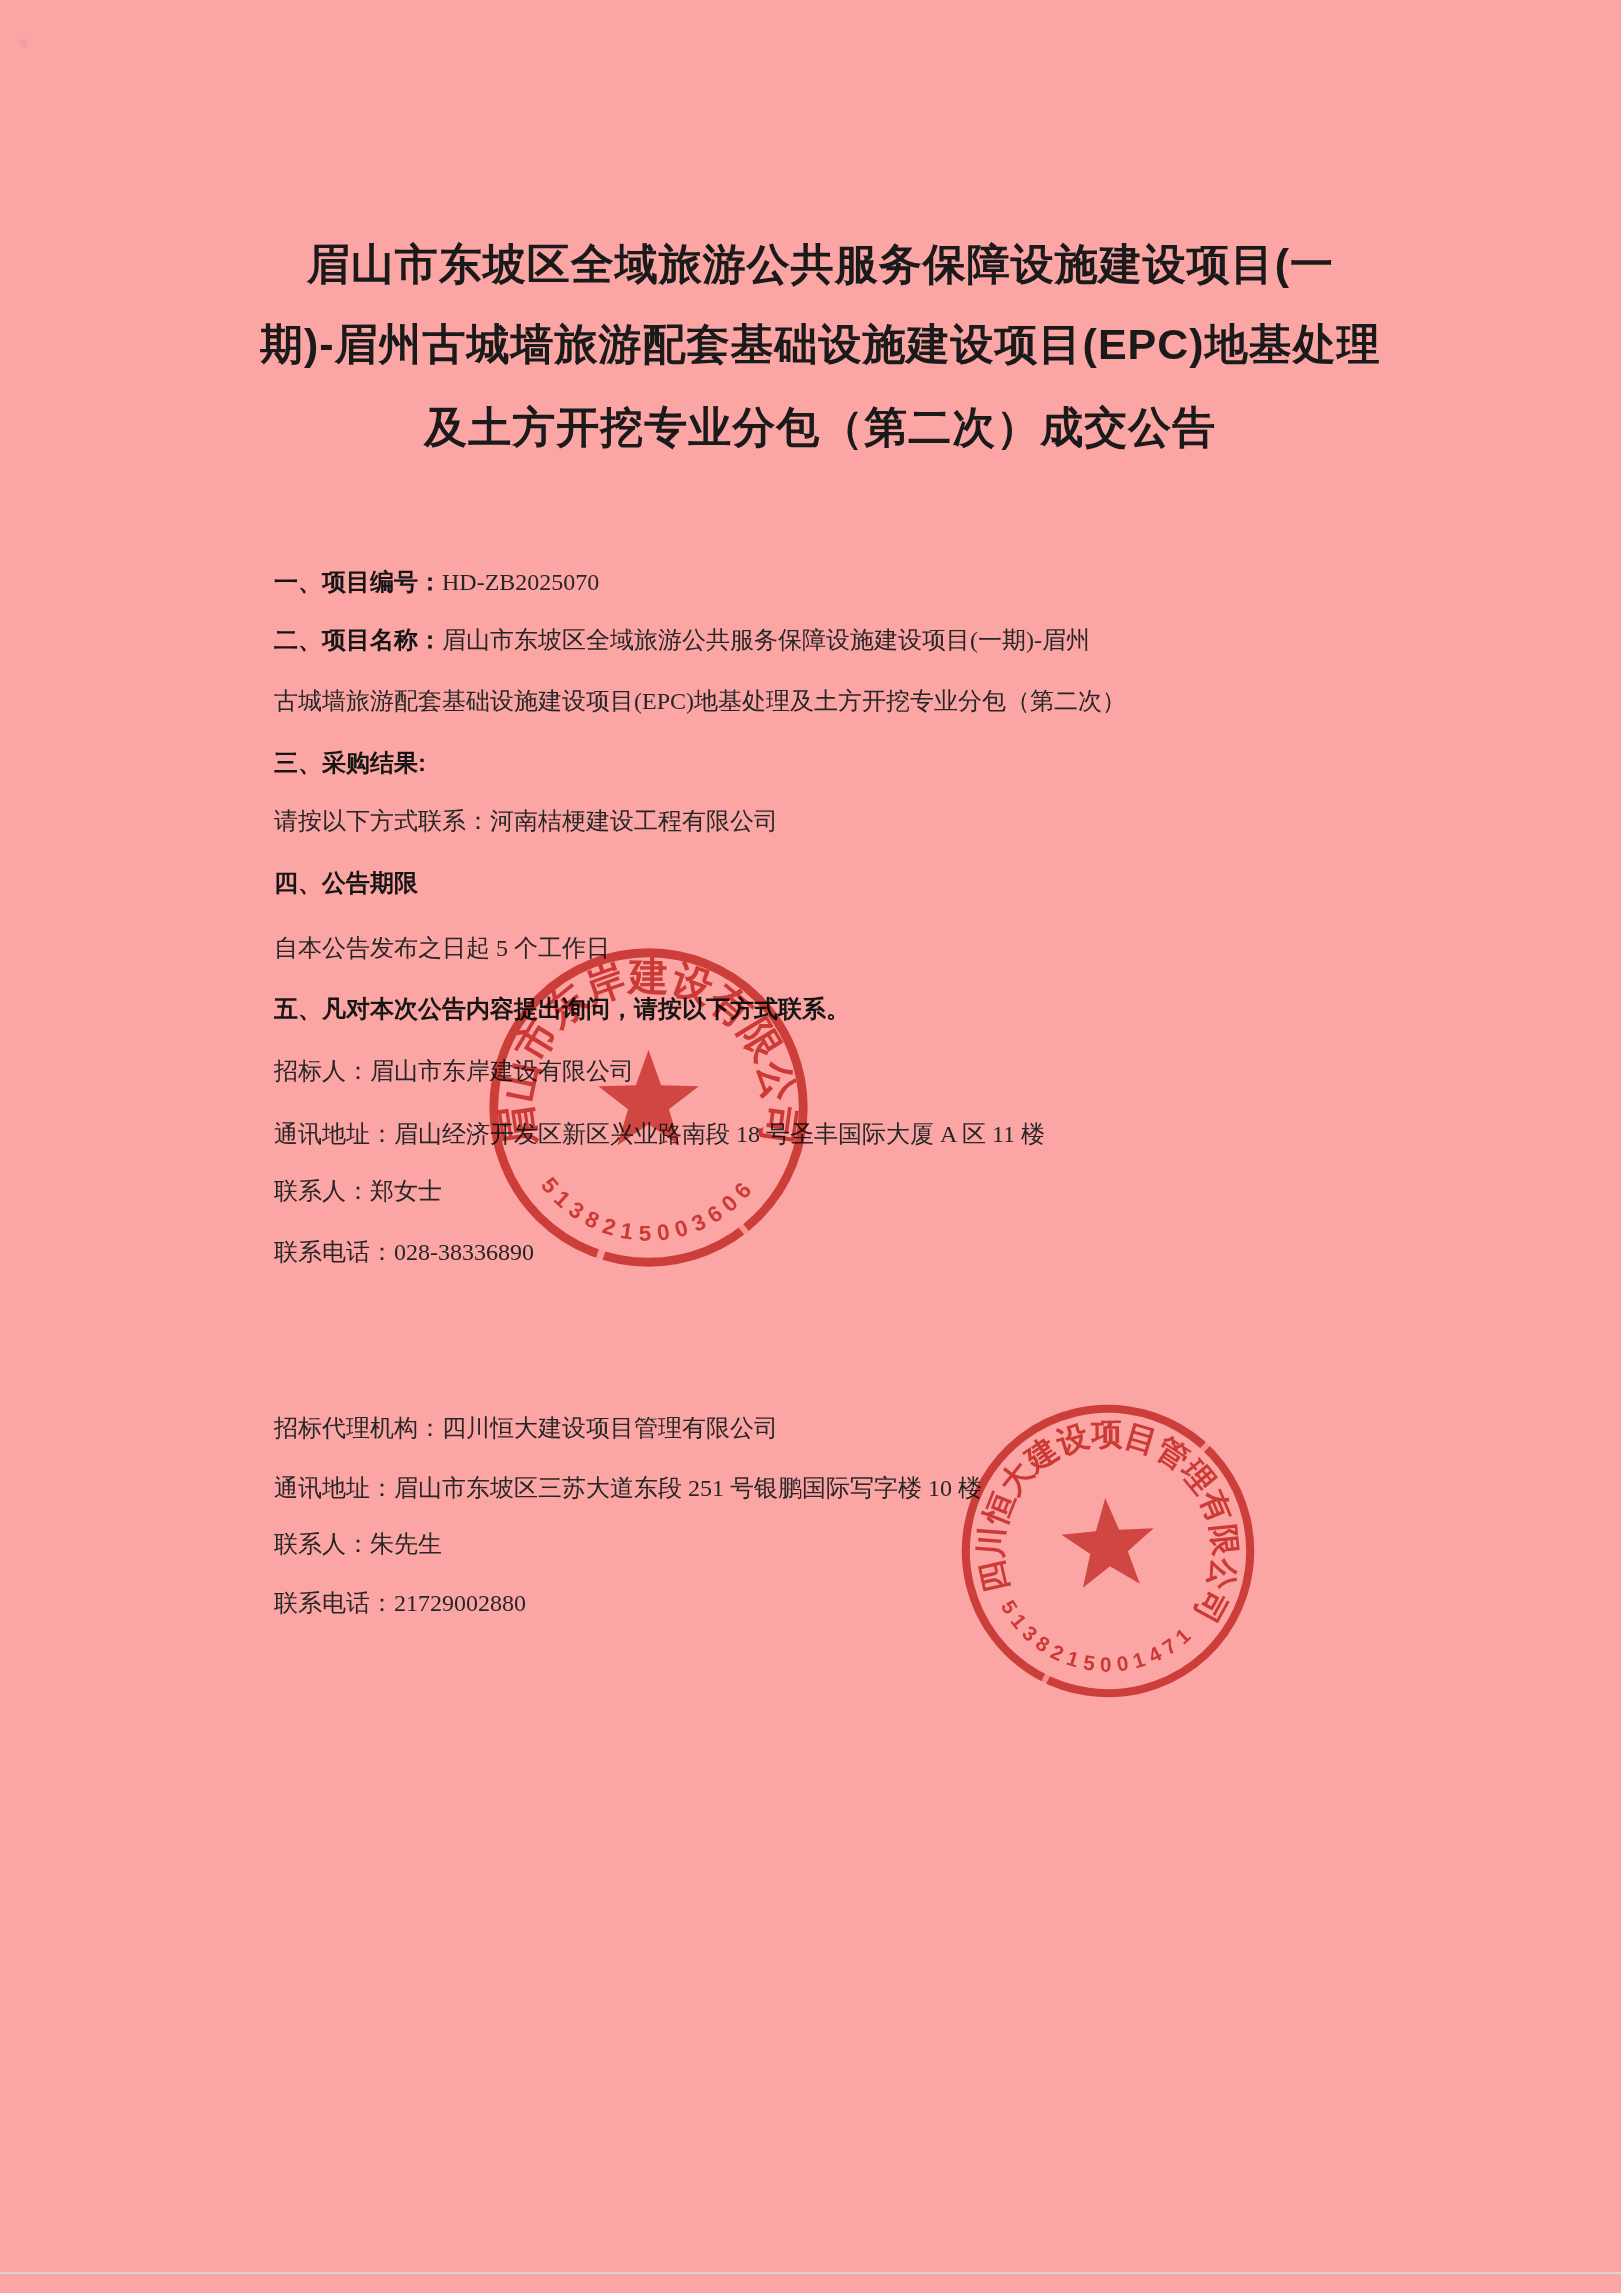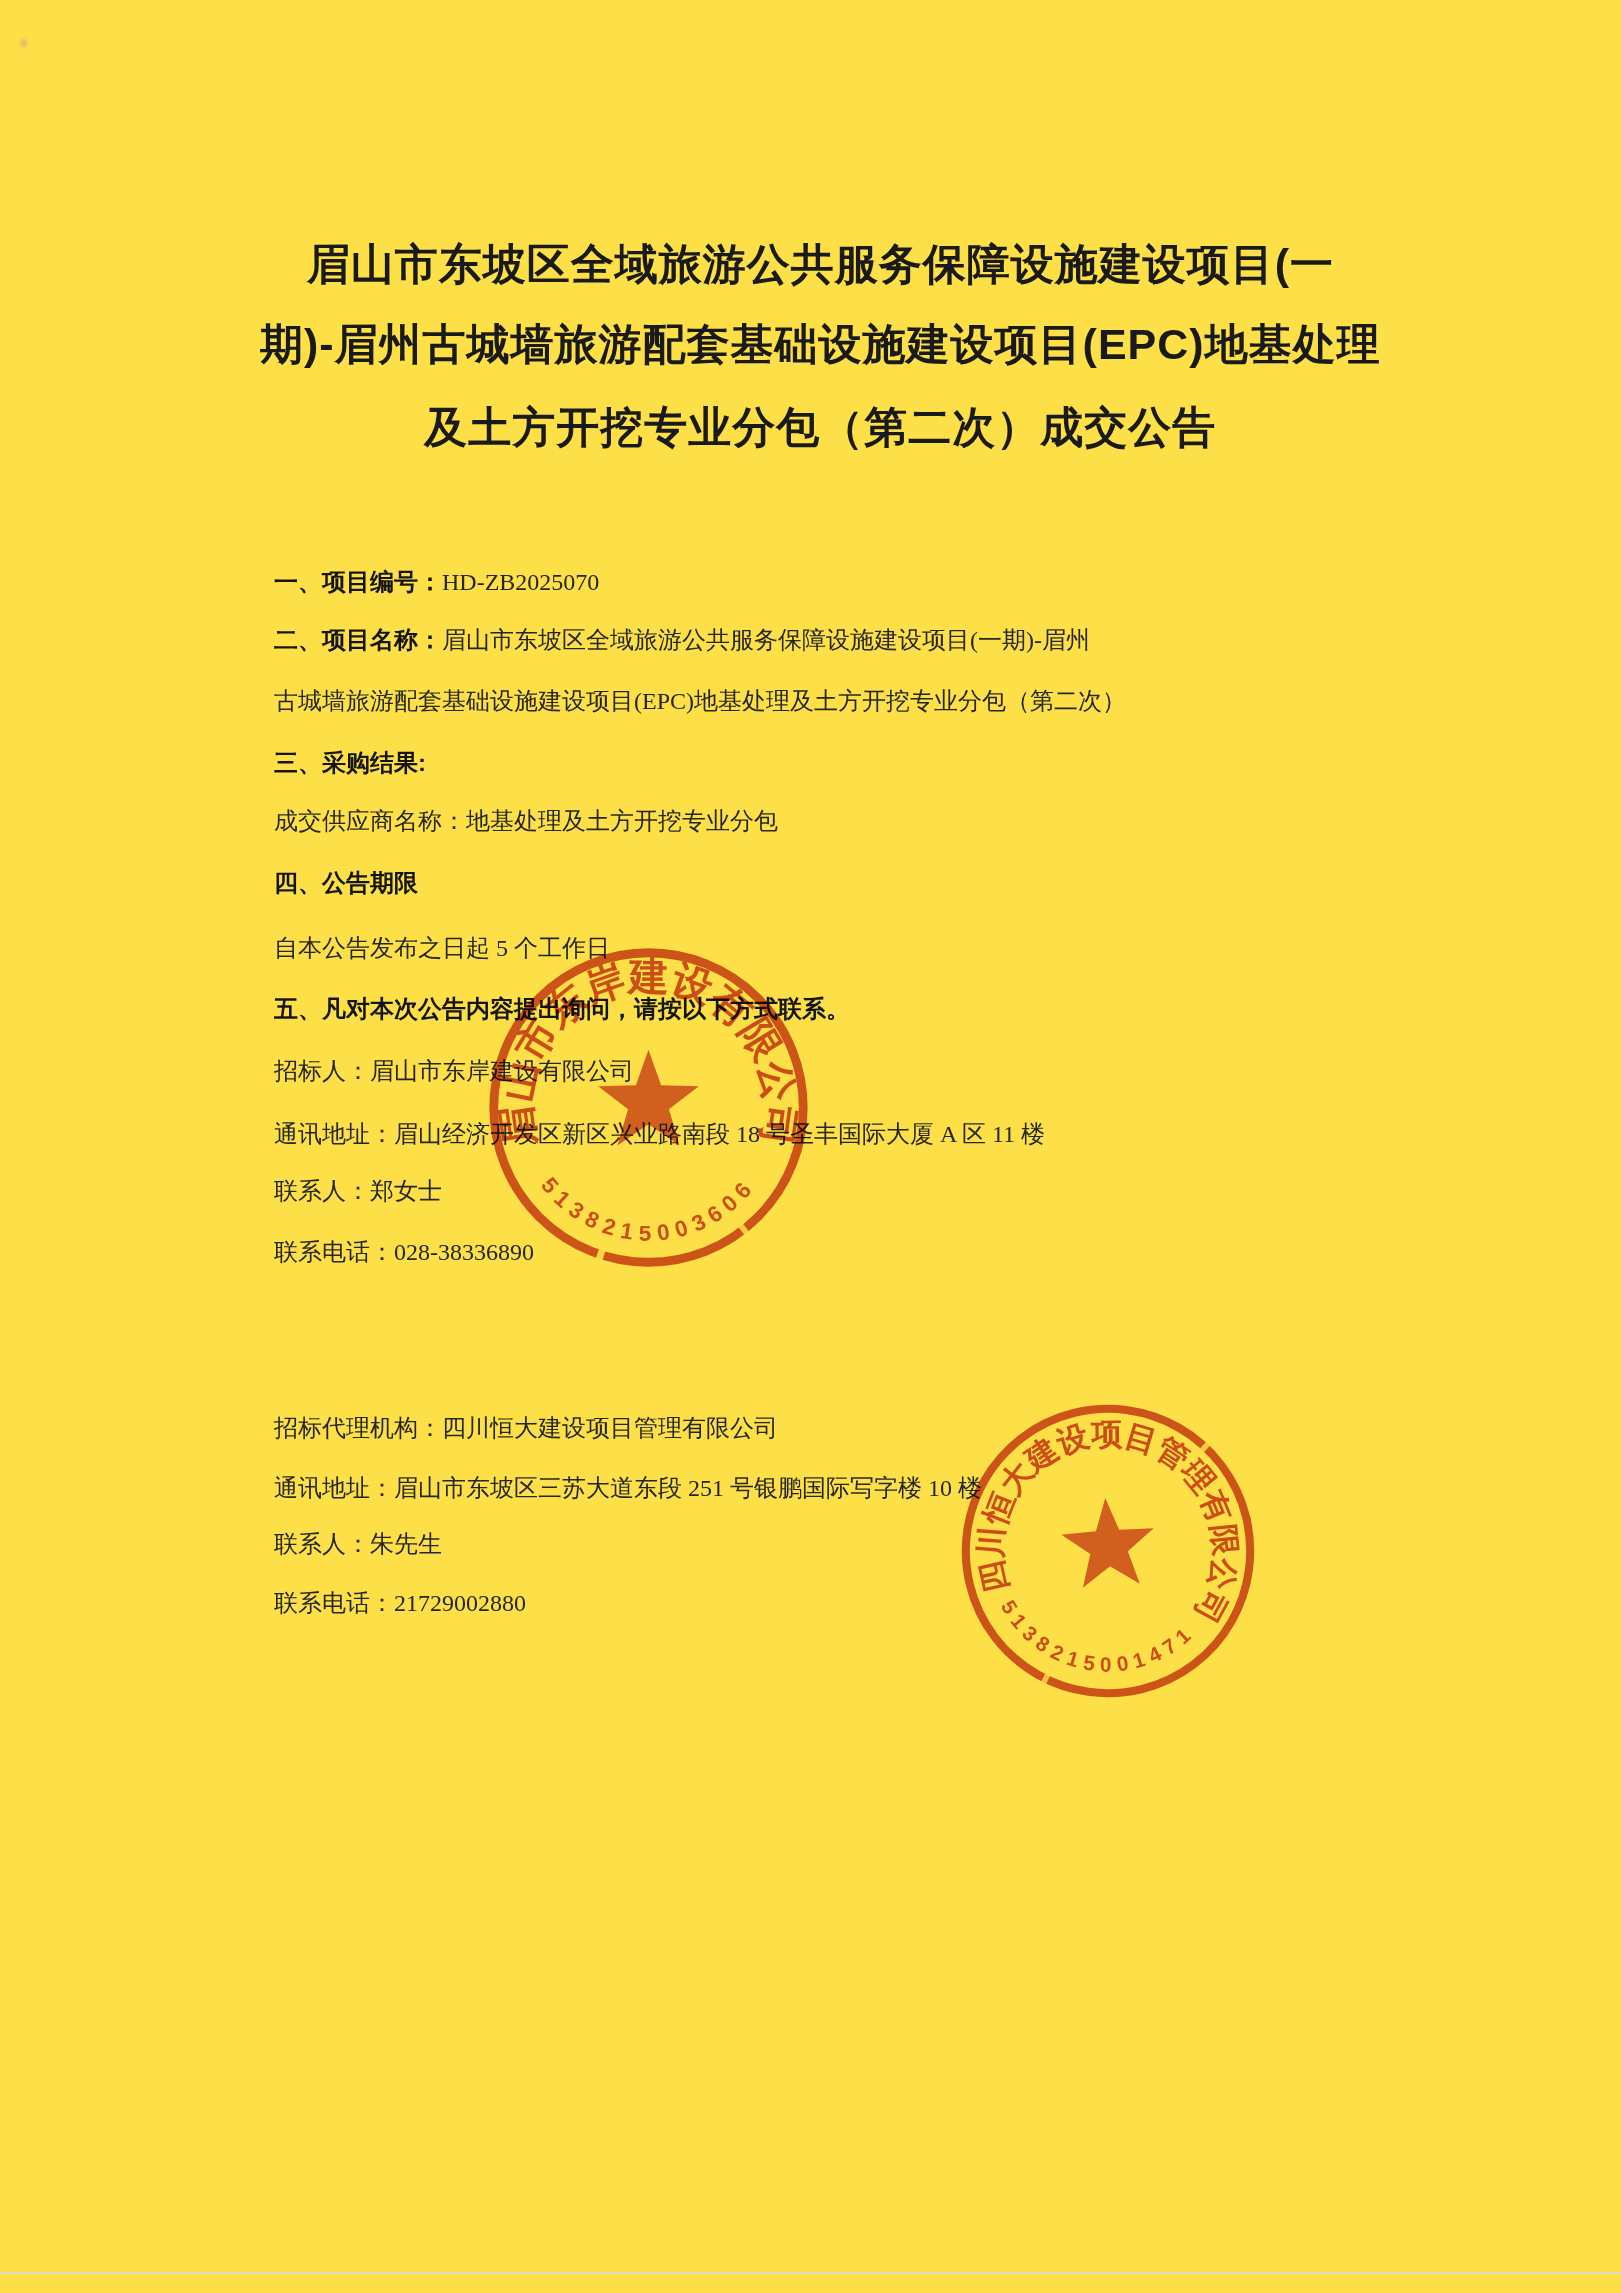--- a/index.html
+++ b/index.html
@@ -1,19 +1,19 @@
 <!DOCTYPE html>
 <html><head>
 <meta charset="utf-8">
 <style>
   html,body{margin:0;padding:0;background:#ffffff;}
   .page{
     position:relative;
     width:1621px;height:2294px;
-    background:#fde047;
+    background:#fca5a5;
     overflow:hidden;
     font-family:"Liberation Serif", serif;
     color:#232323;
   }
   .title-line{
     position:absolute;left:9.8px;width:1621px;
     text-align:center;
     font-family:"Liberation Sans", sans-serif;
     font-weight:700;
     font-size:43px;line-height:1;
@@ -64,21 +64,21 @@
   <div>
     <div class="title-line" style="top:243px">眉山市东坡区全域旅游公共服务保障设施建设项目(一</div>
     <div class="title-line" style="top:323px">期)-眉州古城墙旅游配套基础设施建设项目(EPC)地基处理</div>
     <div class="title-line" style="top:406px">及土方开挖专业分包（第二次）成交公告</div>
   </div>
 
   <div class="doc-line" style="top:567px"><span class="lb">一、项目编号：</span><span class="tx">HD-ZB2025070</span></div>
   <div class="doc-line" style="top:625px"><span class="lb">二、项目名称：</span><span class="tx">眉山市东坡区全域旅游公共服务保障设施建设项目(一期)-眉州</span></div>
   <div class="doc-line" style="top:687px"><span class="tx">古城墙旅游配套基础设施建设项目(EPC)地基处理及土方开挖专业分包（第二次）</span></div>
   <div class="doc-line" style="top:748px"><span class="lb">三、采购结果:</span></div>
-  <div class="doc-line" style="top:807px"><span class="tx">成交供应商名称：地基处理及土方开挖专业分包</span></div>
+  <div class="doc-line" style="top:807px"><span class="tx">请按以下方式联系：河南桔梗建设工程有限公司</span></div>
   <div class="doc-line" style="top:868px"><span class="lb">四、公告期限</span></div>
   <div class="doc-line" style="top:934px"><span class="tx">自本公告发布之日起 5 个工作日</span></div>
   <div class="doc-line" style="top:1057px"><span class="tx">招标人：眉山市东岸建设有限公司</span></div>
   <div class="doc-line" style="top:994px"><span class="lb">五、凡对本次公告内容提出询问，请按以下方式联系。</span></div>
   <div class="doc-line" style="top:1120px"><span class="tx">通讯地址：眉山经济开发区新区兴业路南段 18 号圣丰国际大厦 A 区 11 楼</span></div>
   <div class="doc-line" style="top:1177px"><span class="tx">联系人：郑女士</span></div>
   <div class="doc-line" style="top:1238px"><span class="tx">联系电话：028-38336890</span></div>
 
   <div class="doc-line" style="top:1414px"><span class="tx">招标代理机构：四川恒大建设项目管理有限公司</span></div>
   <div class="doc-line" style="top:1474px"><span class="tx">通讯地址：眉山市东坡区三苏大道东段 251 号银鹏国际写字楼 10 楼</span></div>

